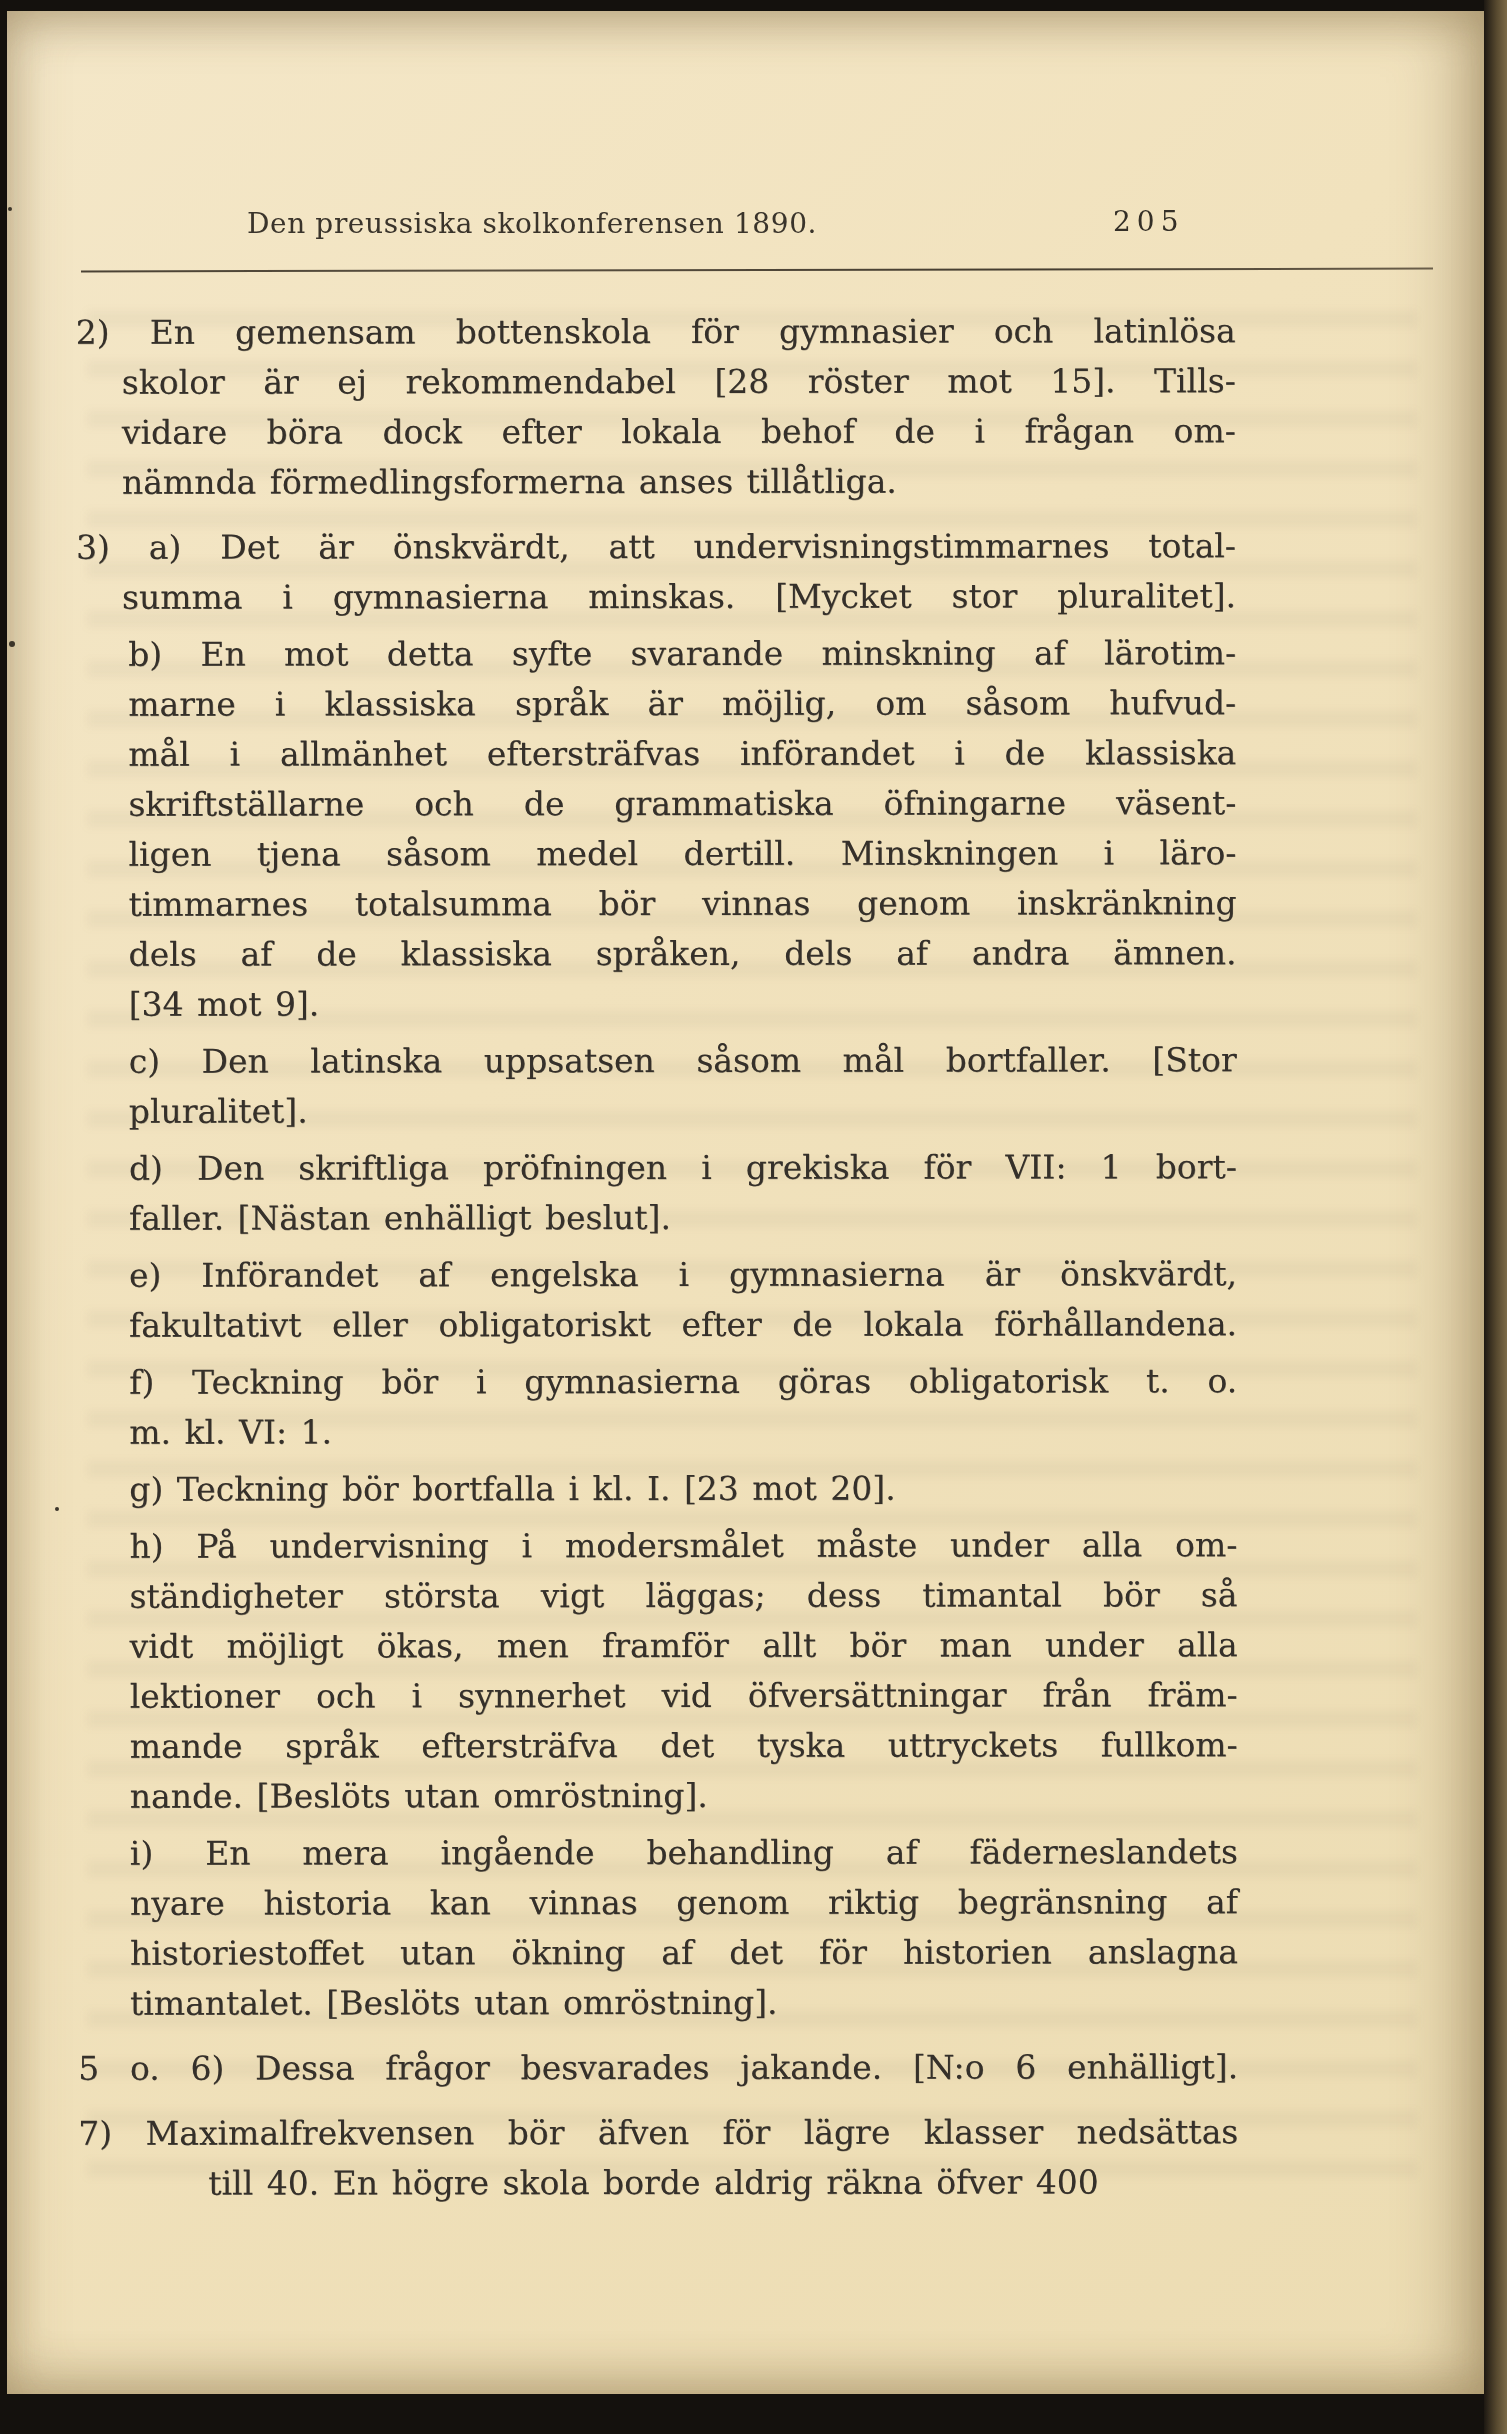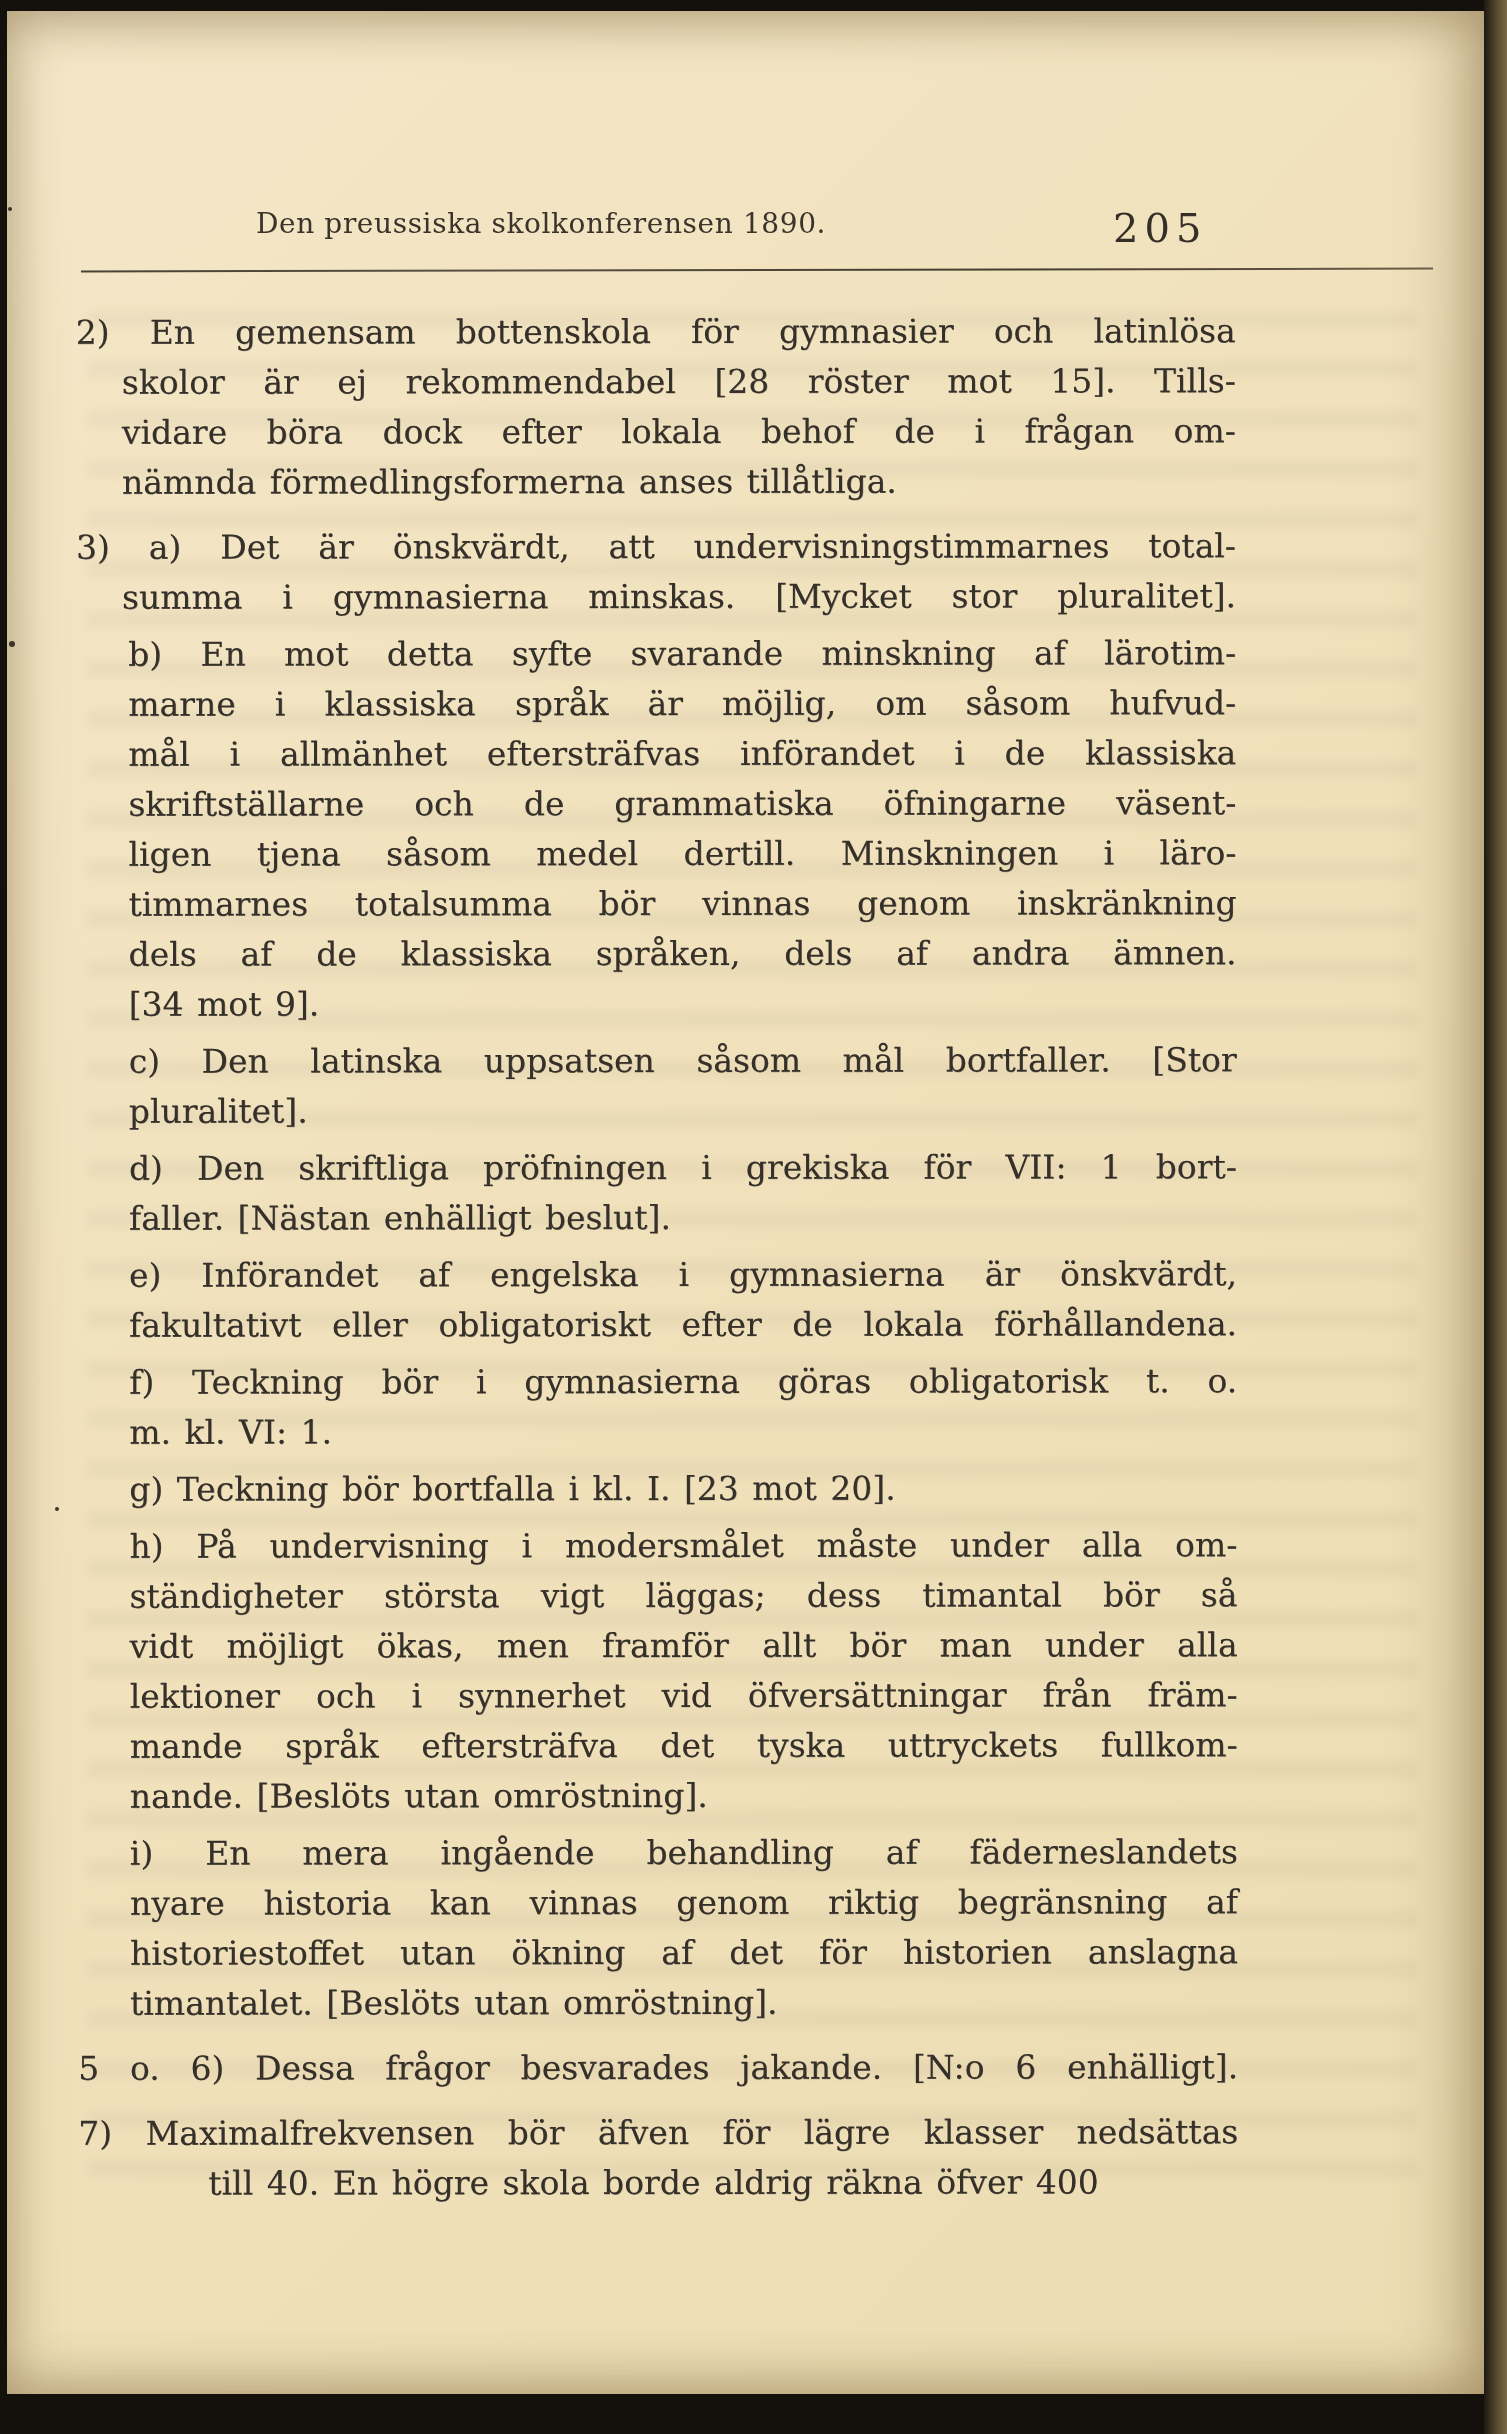--- a/index.html
+++ b/index.html
@@ -25,26 +25,26 @@
   }
   .ghost{
     position:absolute;left:80px;top:300px;width:1330px;height:1900px;
     background:repeating-linear-gradient(to bottom,
       rgba(110,98,72,0.055) 0 16px, rgba(110,98,72,0) 16px 50px);
     filter:blur(4px);
     pointer-events:none;
   }
   .speck{position:absolute;background:#3c352a;border-radius:50%;}
   .header-title{
-    position:absolute;left:249px;top:196px;
+    position:absolute;left:240px;top:196px;
     font-size:28px;color:#3a342b;letter-spacing:0.6px;white-space:nowrap;
   }
   .page-number{
     position:absolute;left:1106px;top:194px;
-    font-size:40px;color:#342f27;letter-spacing:6px;white-space:nowrap;
+    font-size:28px;color:#342f27;letter-spacing:6px;white-space:nowrap;
   }
   .rule{
     position:absolute;left:74px;top:258px;width:1352px;height:2px;
     background:linear-gradient(to right,#4a4234,#5a5040 30%,#443c2f 70%,#6a5e4a);
     transform:rotate(-0.12deg);
   }
   .text-block{
     position:absolute;left:70px;top:296px;width:1160px;
     font-size:33px;line-height:50px;color:#35302a;
     word-spacing:3px;

